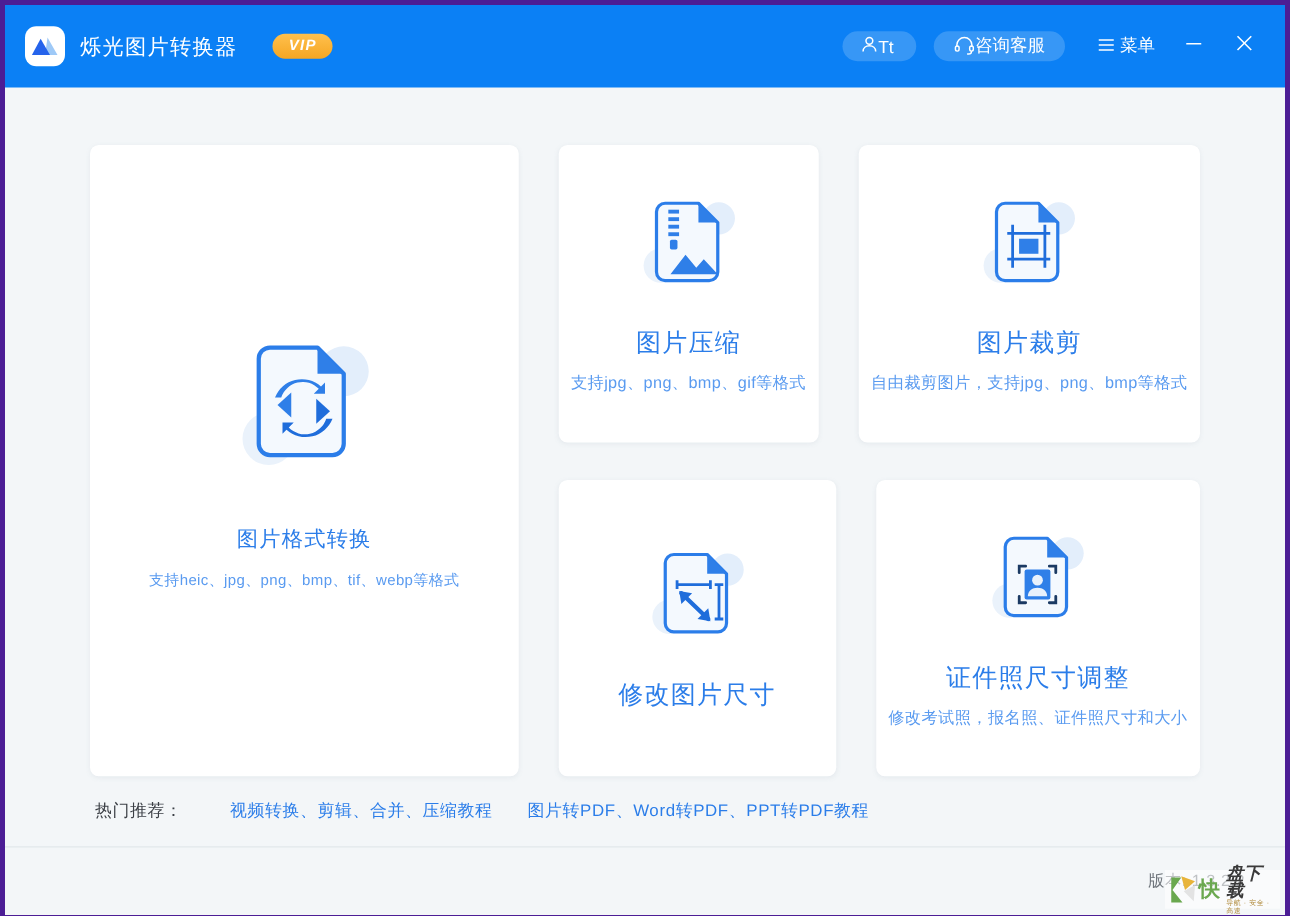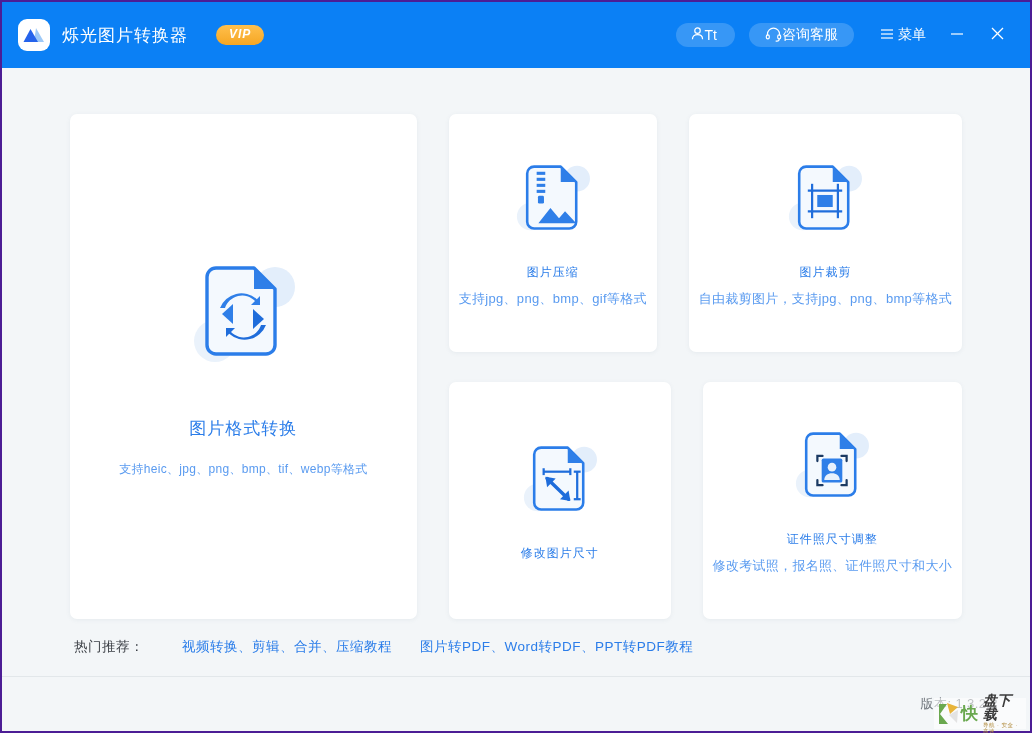--- a/index.html
+++ b/index.html
@@ -7,21 +7,21 @@
     width: 1032px; height: 733px;
     font-family: "Liberation Sans", "DejaVu Sans", sans-serif;
     background: #e9edf0;
     overflow: hidden;
   }
   .app {
     position: relative;
     width: 1032px; height: 733px;
     background: #f3f6f8;
     display: flex; flex-direction: column;
-    border: 2px solid #4c1d95;
+    border: 4px solid #4c1d95;
   }
 
   
   .titlebar {
     height: 66px; min-height: 66px;
     background: #0b80f5;
     display: flex; align-items: center;
     padding: 0 18px 0 16px;
     position: relative;
   }
@@ -90,24 +90,24 @@
   .card {
     background: #ffffff;
     border-radius: 7px;
     box-shadow: 0 1px 4px rgba(120,140,160,0.10);
     display: flex; flex-direction: column;
     align-items: center; justify-content: center;
     cursor: pointer;
     text-align: center;
     padding: 10px;
   }
-  .card.big { width: 100%; height: 100%; gap: 8px; }
+  .card.big { width: 100%; height: 100%; }
   .card.small { flex: 1; }
   .card-title {
-    color: #2b7de9; font-size: 12px; margin-top: 16px; letter-spacing: 1px;
+    color: #2b7de9; font-size: 20px; margin-top: 16px; letter-spacing: 1px;
   }
   .card.big .card-title { font-size: 17px; margin-top: 30px; }
   .card-sub {
     color: #5a9bf0; font-size: 13px; margin-top: 9px; letter-spacing: .3px;
     white-space: nowrap;
   }
   .card.big .card-sub { margin-top: 13px; font-size: 12px; }
   .icon-box { position: relative; display: block; }
 
   

